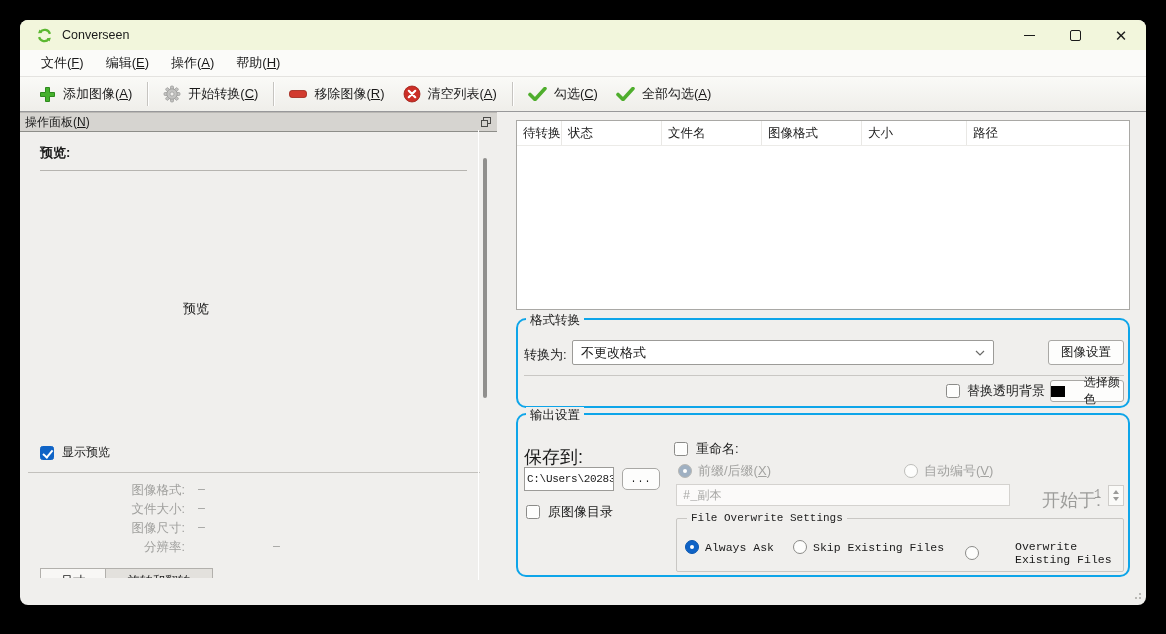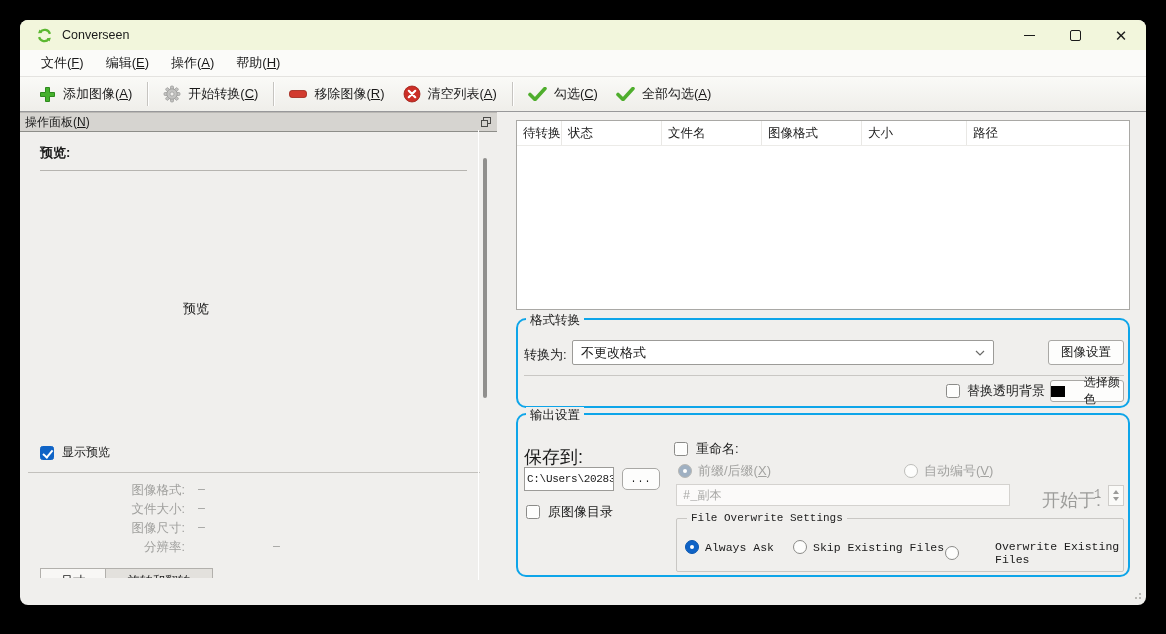--- a/index.html
+++ b/index.html
@@ -105,21 +105,21 @@
   .arrow-up{width:0;height:0;border-left:3px solid transparent;border-right:3px solid transparent;
     border-bottom:4px solid #9a9a98;}
   .arrow-down{width:0;height:0;border-left:3px solid transparent;border-right:3px solid transparent;
     border-top:4px solid #9a9a98;}
   .overwrite-group{position:absolute;left:158px;top:103px;width:448px;height:54px;
     border:1px solid #c9c7c4;border-radius:2px;box-sizing:border-box;}
   .ow-title{position:absolute;top:-7px;left:10px;background:#f0efed;padding:0 4px;
     font:11px "Liberation Mono","DejaVu Sans Mono",monospace;color:#222;}
   .ow-opt{position:absolute;top:21px;display:flex;gap:6px;align-items:center;
     font:11.5px "Liberation Mono","DejaVu Sans Mono",monospace;}
-  .ow-1{left:8px;} .ow-2{left:116px;} .ow-3{left:268px;gap:36px;}
+  .ow-1{left:8px;} .ow-2{left:116px;} .ow-3{left:288px;gap:36px;}
   
   .cb{width:14px;height:14px;border:1px solid #8b8b88;border-radius:2.5px;background:#fdfdfc;
     box-sizing:border-box;position:relative;flex:0 0 auto;}
   .cb.checked{background:#0f63c6;border-color:#0f63c6;}
   .cb.checked::after{content:"";position:absolute;left:4px;top:1.5px;width:4px;height:7.5px;
     border:solid #fff;border-width:0 2px 2px 0;transform:rotate(40deg);}
   .radio{width:14px;height:14px;border-radius:50%;border:1px solid #8b8b88;background:#fdfdfc;
     box-sizing:border-box;position:relative;flex:0 0 auto;}
   .radio.sel{background:#0f63c6;border-color:#0a57b0;}
   .radio.sel::after{content:"";position:absolute;left:4px;top:4px;width:4px;height:4px;border-radius:50%;background:#fff;}

